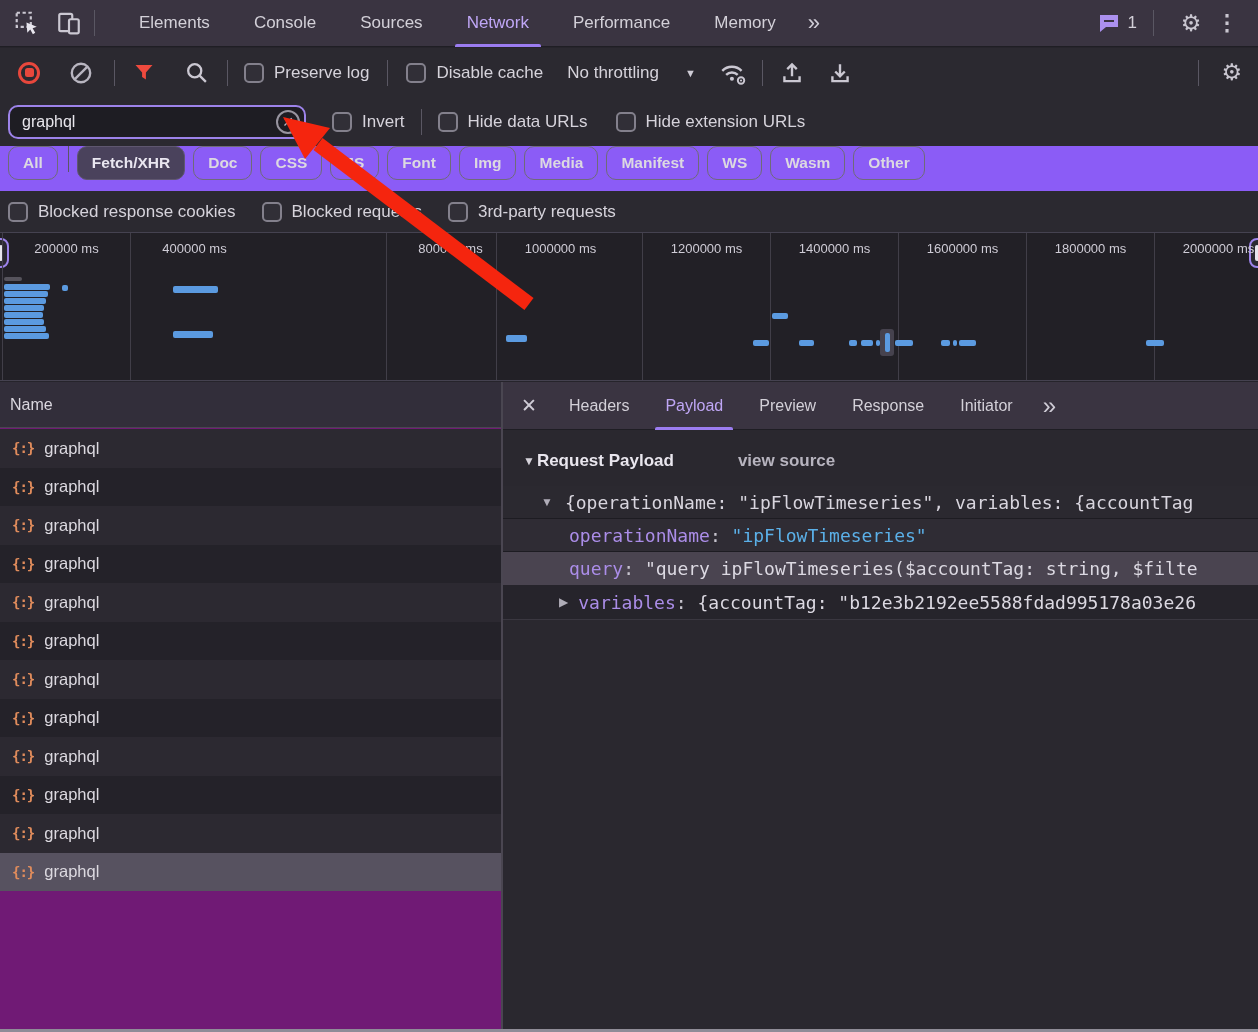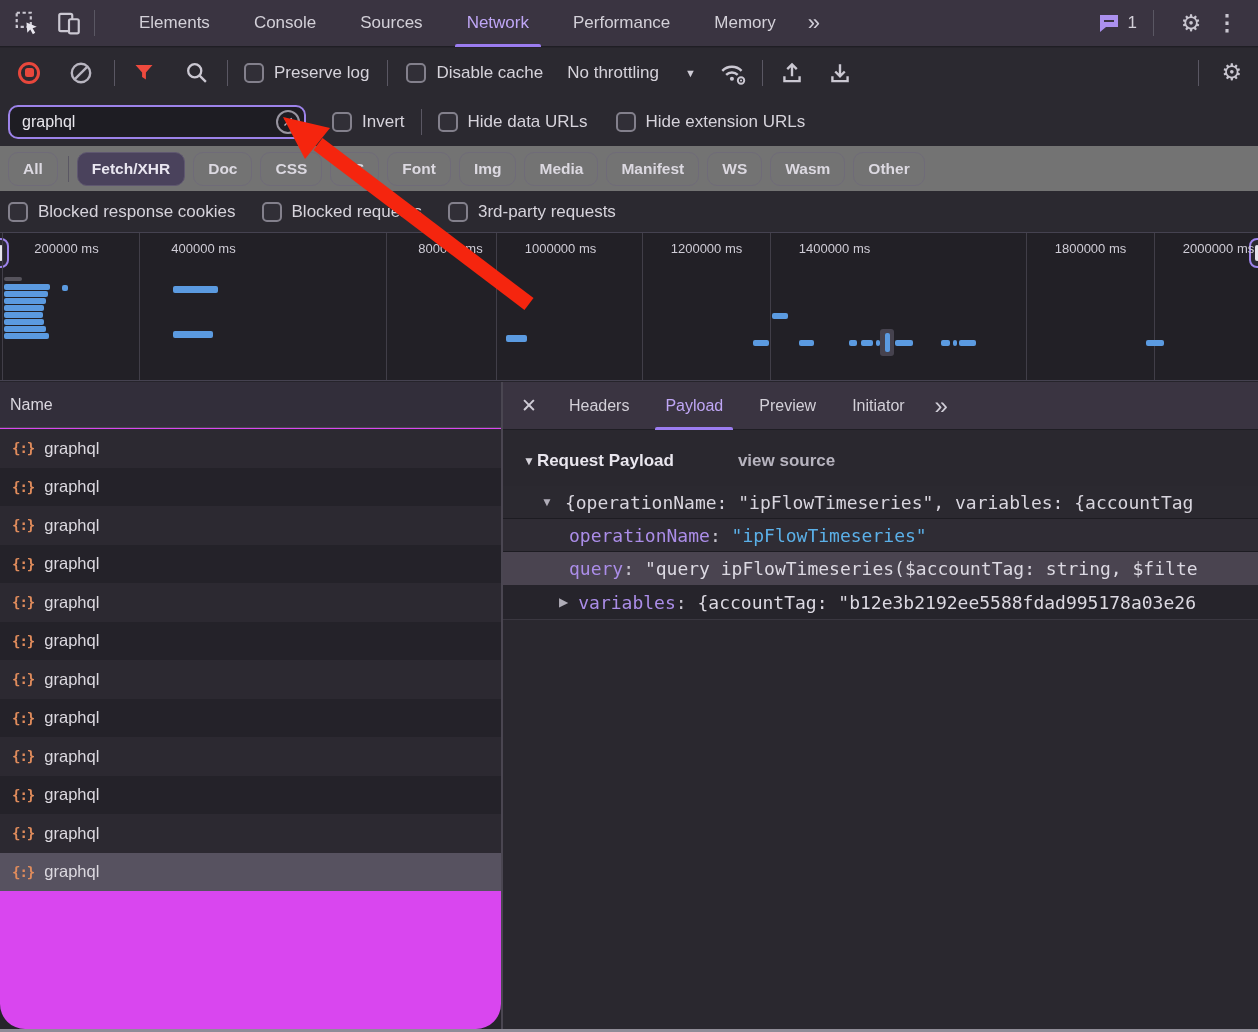--- a/index.html
+++ b/index.html
@@ -43,21 +43,21 @@
     background:#2b2930; display:flex; align-items:center; }
   .filter-input-wrap { position:relative; width:298px; height:34px; margin-left:8px; flex:0 0 auto; }
   .filter-input { width:100%; height:100%; background:#1e1d23; border:2px solid #9d83ea; border-radius:10px;
     color:#e8e6ec; font-size:16px; padding:0 34px 0 12px; outline:none;
     font-family:"Liberation Sans", sans-serif; }
   .clear-btn { position:absolute; right:6px; top:5px; width:24px; height:24px; border:2px solid #97949f;
     border-radius:50%; color:#b8b5c0; font-size:14px; display:flex; align-items:center; justify-content:center; }
 
   
   .chiprow { position:absolute; left:0; top:146px; width:1258px; height:45px;
-    background:#737373; display:flex; align-items:center; }
+    background:#8b5cf6; display:flex; align-items:flex-start; }
   .chip { height:34px; border:1.5px solid #6f6b78; border-radius:10px; display:flex; align-items:center;
     padding:0 14px; margin-left:8px; font-size:15.5px; font-weight:bold; color:#dcd9e1; flex:0 0 auto; }
   .chip.sel { background:#4a425c; border-color:#5f5770; color:#e9e6f0; }
   .chip-sep { width:1px; height:26px; background:#5a5763; margin-left:10px; flex:0 0 auto; }
 
   
   .checkrow { position:absolute; left:0; top:191px; width:1258px; height:42px;
     background:#2b2930; display:flex; align-items:center; gap:26px; padding-left:8px;
     border-bottom:1px solid #454250; }
 
@@ -69,21 +69,21 @@
   .tcol span { font-size:13px; color:#cfccd6; margin-top:8px; }
   .wbar { position:absolute; background:#5b9ae0; border-radius:2px; }
   .wbar.gray { background:#56535c; }
   .wbar.selbox { background:#46424e; border-radius:3px; }
   .scroll-pill { position:absolute; width:16px; height:30px; border:2px solid #9d83ea; border-radius:8px;
     background:#2b2931; top:5px; display:flex; align-items:center; justify-content:center; }
   .scroll-pill i { display:block; width:4px; height:16px; background:#e8e6ee; border-radius:2px; }
 
   
   .panels { position:absolute; left:0; top:382px; width:1258px; height:647px; display:flex; }
-  .left-panel { width:501px; height:100%; background:#d946ef; position:relative;border-radius:25px; }
+  .left-panel { width:501px; height:100%; background:#701a75; position:relative; }
   .list-header { height:46px; background:#322e3a; border-bottom:1px solid #4a4651;
     display:flex; align-items:center; padding-left:10px; font-size:16px; color:#dad7df; }
   .rows { position:absolute; left:0; top:47px; right:0; }
   .rrow { height:38.5px; display:flex; align-items:center; padding-left:12px; font-size:16.5px; color:#dcd9e0; }
   .rrow.odd { background:#2c2931; }
   .rrow.even { background:#242229; }
   .rrow.sel { background:#575260; }
   .xhr-icon { font-family:"DejaVu Sans Mono", monospace; font-weight:bold; font-size:14px;
     color:#e08c5c; letter-spacing:-1px; margin-right:10px; }
 
@@ -287,34 +287,37 @@
   <div class="timeline" id="timeline">
     <div class="scroll-pill" style="left:-7px;">
         <i></i>
       </div>
     <div class="scroll-pill" style="left:1249px;">
         <i></i>
       </div>
   <div class="tcol" style="left: 2px; width: 128px;">
         <span>200000 ms</span>
       </div>
-      <div class="tcol" style="left: 139px; width: 128px; text-align: center;">
+      <div class="tcol" style="left: 130px; width: 128px; text-align: center;">
         <span>400000 ms</span>
       </div>
       <div class="tcol" style="left: 386px; width: 128px;">
         <span>800000 ms</span>
       </div>
       <div class="tcol" style="left: 496px; width: 128px;">
         <span>1000000 ms</span>
       </div>
       <div class="tcol" style="left: 642px; width: 128px;">
         <span>1200000 ms</span>
       </div>
       <div class="tcol" style="left: 770px; width: 128px;">
         <span>1400000 ms</span>
+      </div>
+      <div class="tcol" style="left: 898px; width: 128px;">
+        <span>1600000 ms</span>
       </div>
       <div class="tcol" style="left: 1026px; width: 128px;">
         <span>1800000 ms</span>
       </div>
       <div class="tcol" style="left: 1154px; width: 128px;">
         <span>2000000 ms</span>
       </div>
       <div class="wbar gray" style="left: 4px; top: 44px; width: 18px; height: 4px;"></div>
       <div class="wbar " style="left: 4px; top: 51px; width: 46px; height: 6px;"></div>
       <div class="wbar " style="left: 4px; top: 58px; width: 44px; height: 6px;"></div>
@@ -398,20 +401,21 @@
         </div>
     </div>
 
     <div class="right-panel">
       <div class="dtabs">
         <span class="close-x">✕</span>
         <div id="detail-tabs" style="display:flex; height:48px;">
             <div class="dtab">Headers</div>
             <div class="dtab sel">Payload</div>
             <div class="dtab">Preview</div>
+            <div class="dtab">Response</div>
             <div class="dtab">Initiator</div>
           </div>
         <span class="dtab-more">»</span>
       </div>
 
       <div class="payload-head">
         <span class="tri">▼</span>
         <span class="payload-title">Request Payload</span>
         <span class="view-source">view source</span>
       </div>

